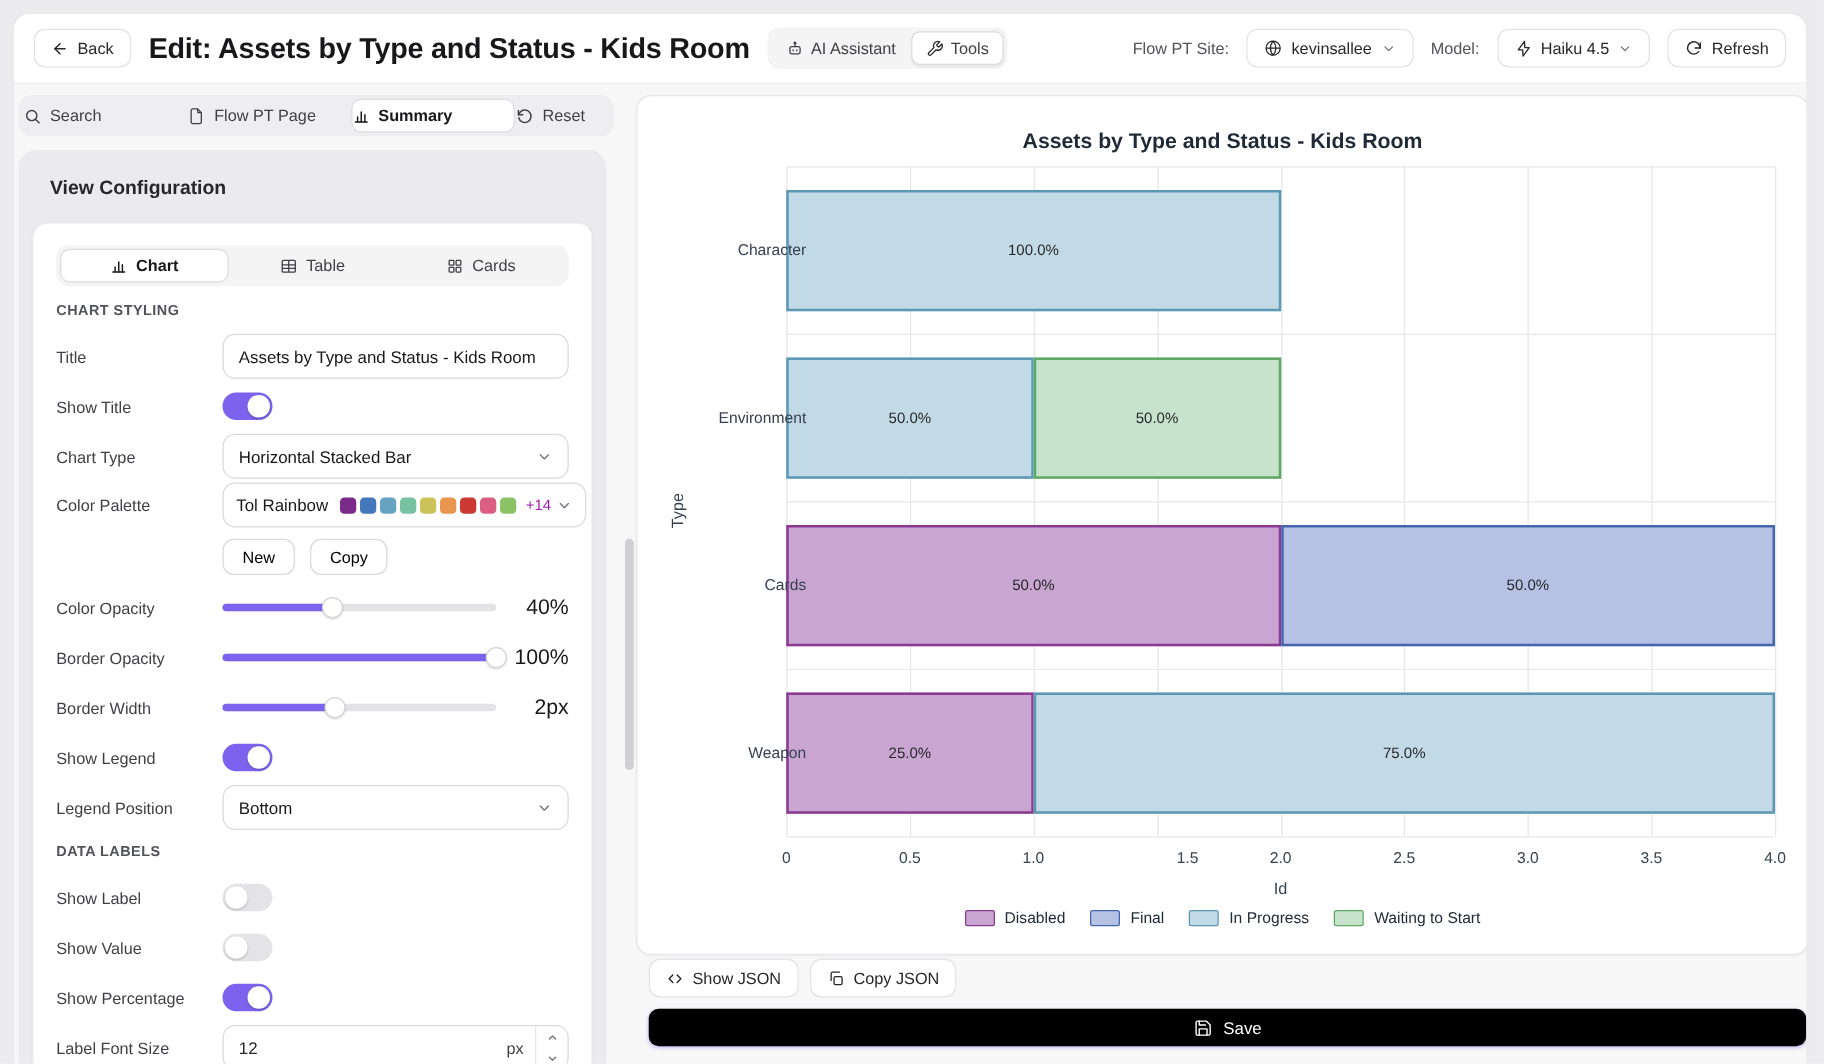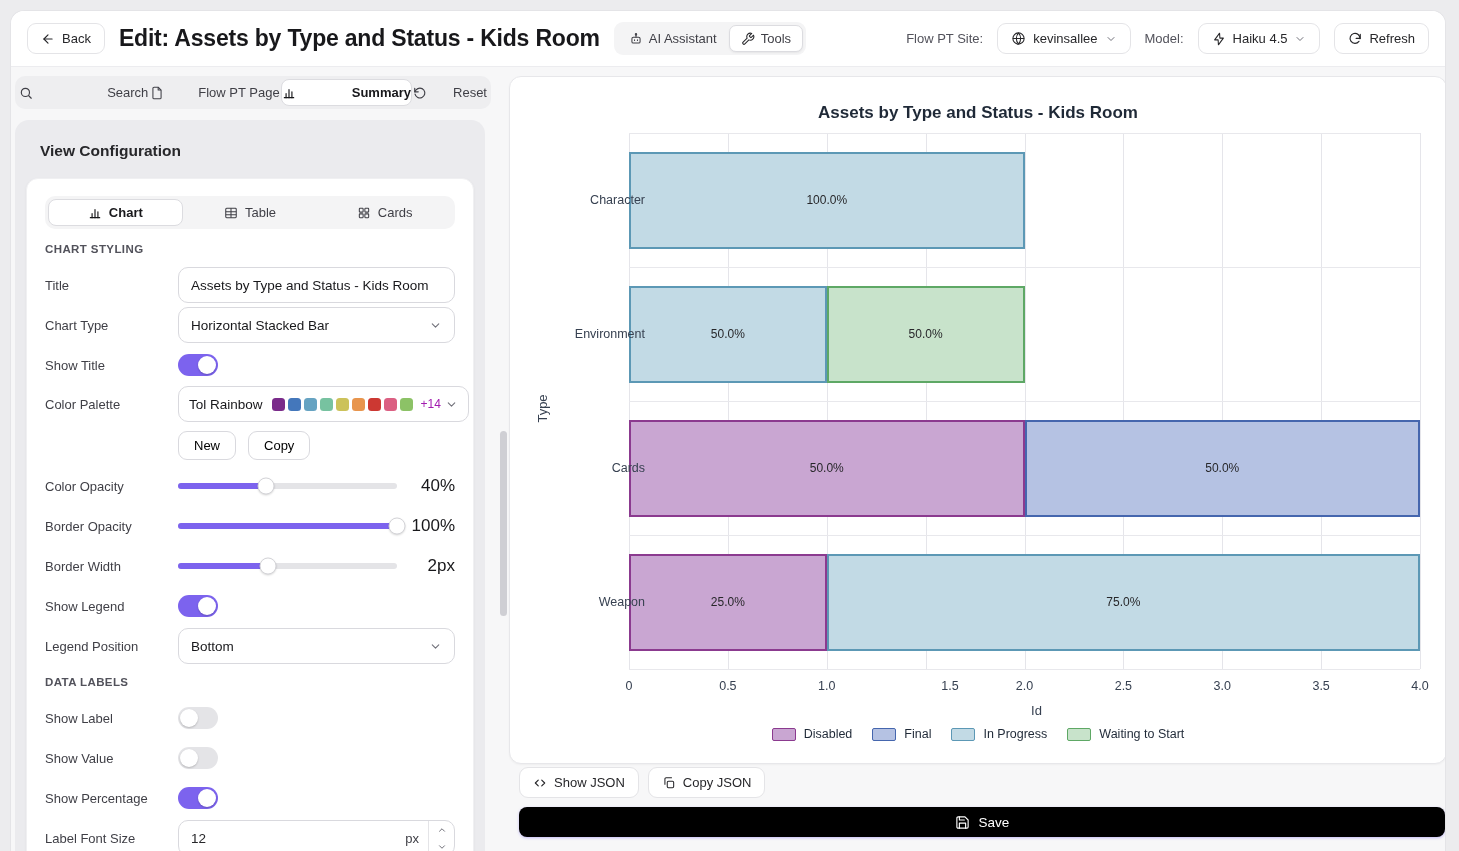--- a/index.html
+++ b/index.html
@@ -24,21 +24,21 @@
   .header-spacer { flex:1; }
   .hdr-label { font-size:13px; color:#52525b; }
   .chev { color:#71717a; }
 
   
   .content { position:relative; flex:1; background:#f7f7f8; }
 
   
   .sidebar { position:absolute; left:4px; top:9px; width:476px; bottom:0; }
   .side-tabs { display:flex; align-items:center; background:#eeeef0; border-radius:10px; padding:3px; height:33px; }
-  .side-tab { flex:1.05; display:flex; align-items:center; justify-content:space-between; gap:7px;
+  .side-tab { flex:1.05; display:flex; align-items:center; justify-content:flex-start; gap:7px;
     font-size:13px; color:#3f3f46; height:27px; border-radius:8px; border:1px solid transparent; cursor:pointer; }
   .side-tab.selected { background:#fff; border-color:#dcdce0; font-weight:bold; color:#18181b; }
   .side-tab.reset { flex:0 0 76px; }
 
   .config-panel { position:absolute; left:0; right:6px; top:44px; bottom:-20px;
     background:#ebebee; border-radius:14px; padding:0 11px; }
   .config-title { font-size:15.5px; font-weight:bold; color:#27272a; padding:22px 14px 18px 14px; }
   .config-card { background:#fff; border-radius:12px; border:1px solid #f0f0f2;
     padding:17px 18px; height:700px; box-shadow:0 1px 3px rgba(0,0,0,.05); }
 
@@ -93,21 +93,21 @@
   .plot { position:absolute; left:119px; top:56px; width:791px; height:536px; }
   .gridline-v { position:absolute; top:0; bottom:0; width:1px; background:#e5e5ea; }
   .gridline-h { position:absolute; left:0; right:0; height:1px; background:#e8e8ec; }
   .bar-seg { position:absolute; display:flex; align-items:center; justify-content:center; }
   .bar-label { font-size:12px; color:#27272a; }
   .cat-label { position:absolute; right:801px; width:110px; text-align:right; font-size:12.5px; color:#374151;
     transform:translateY(-50%); }
   .y-axis-title { position:absolute; left:18px; top:324px; transform:rotate(-90deg) translateX(0);
     transform-origin:center; font-size:13px; color:#374151; }
   .x-tick { position:absolute; top:602px; transform:translateX(-50%); font-size:12.5px; color:#374151; }
-  .x-axis-title { position:absolute; top:626px; left:131px; width:791px; text-align:center; font-size:13px; color:#374151; }
+  .x-axis-title { position:absolute; top:626px; left:119px; width:791px; text-align:center; font-size:13px; color:#374151; }
   .legend { position:absolute; top:650px; left:0; right:0; display:flex; justify-content:center; gap:20px; align-items:center; }
   .legend-item { display:flex; align-items:flex-end; gap:8px; }
   .legend-swatch { width:24px; height:13px; border-radius:2px; }
   .legend-label { font-size:12.5px; color:#1f2937; }
 
   
   .json-row { position:absolute; left:508px; top:700px; display:flex; gap:9px; }
   .save-btn { position:absolute; left:508px; top:740px; width:926px; height:30px;
     background:#000000; border:none; border-radius:8px; color:#fff; font-size:13.5px;
     display:flex; align-items:center; justify-content:center; gap:9px; cursor:pointer;
@@ -278,39 +278,39 @@
           <div class="section-h">CHART STYLING</div>
 
           <div class="row">
             <div class="row-label">Title</div>
             <div class="row-ctl">
                 <div class="text-input">Assets by Type and Status - Kids Room</div>
               </div>
           </div>
 
           <div class="row">
+            <div class="row-label">Show Title</div>
+            <div class="row-ctl">
+              <div class="toggle on">
+                  <div class="knob"></div>
+                </div>
+            </div>
+          </div>
+
+          <div class="row">
             <div class="row-label">Chart Type</div>
             <div class="row-ctl">
               <div class="select">
                 <span>Horizontal Stacked Bar</span>
                 <span class="chev">
                   <svg width="13" height="13" viewBox="0 0 24 24" fill="none" stroke="currentColor" stroke-width="2" stroke-linecap="round" stroke-linejoin="round">
                       <path d="M6 9l6 6 6-6"></path>
                     </svg>
                 </span>
               </div>
-            </div>
-          </div>
-
-          <div class="row">
-            <div class="row-label">Show Title</div>
-            <div class="row-ctl">
-              <div class="toggle on">
-                  <div class="knob"></div>
-                </div>
             </div>
           </div>
 
           <div class="row" style="min-height:38px">
             <div class="row-label">Color Palette</div>
             <div class="row-ctl">
               <div class="palette-select">
                 <span class="palette-name">Tol Rainbow</span>
                 <span id="palette-swatches" style="display:flex;gap:3px">
                     <span class="swatch" style="background: rgb(122, 43, 138);"></span>

